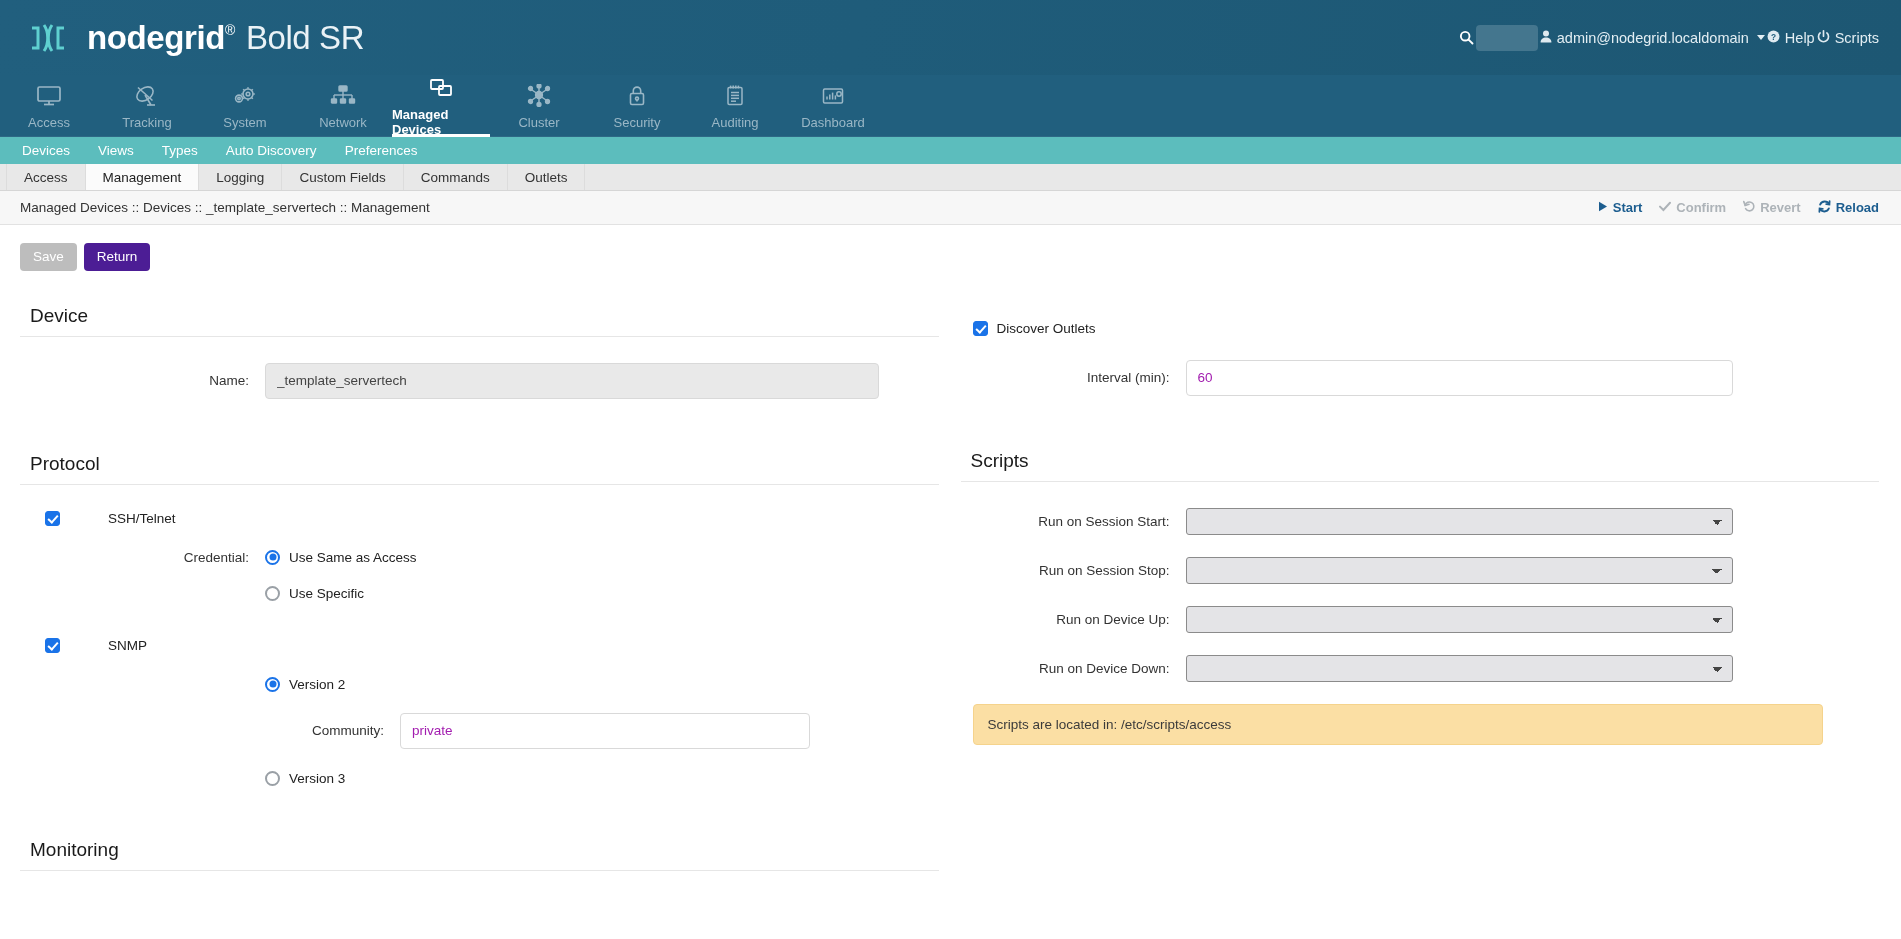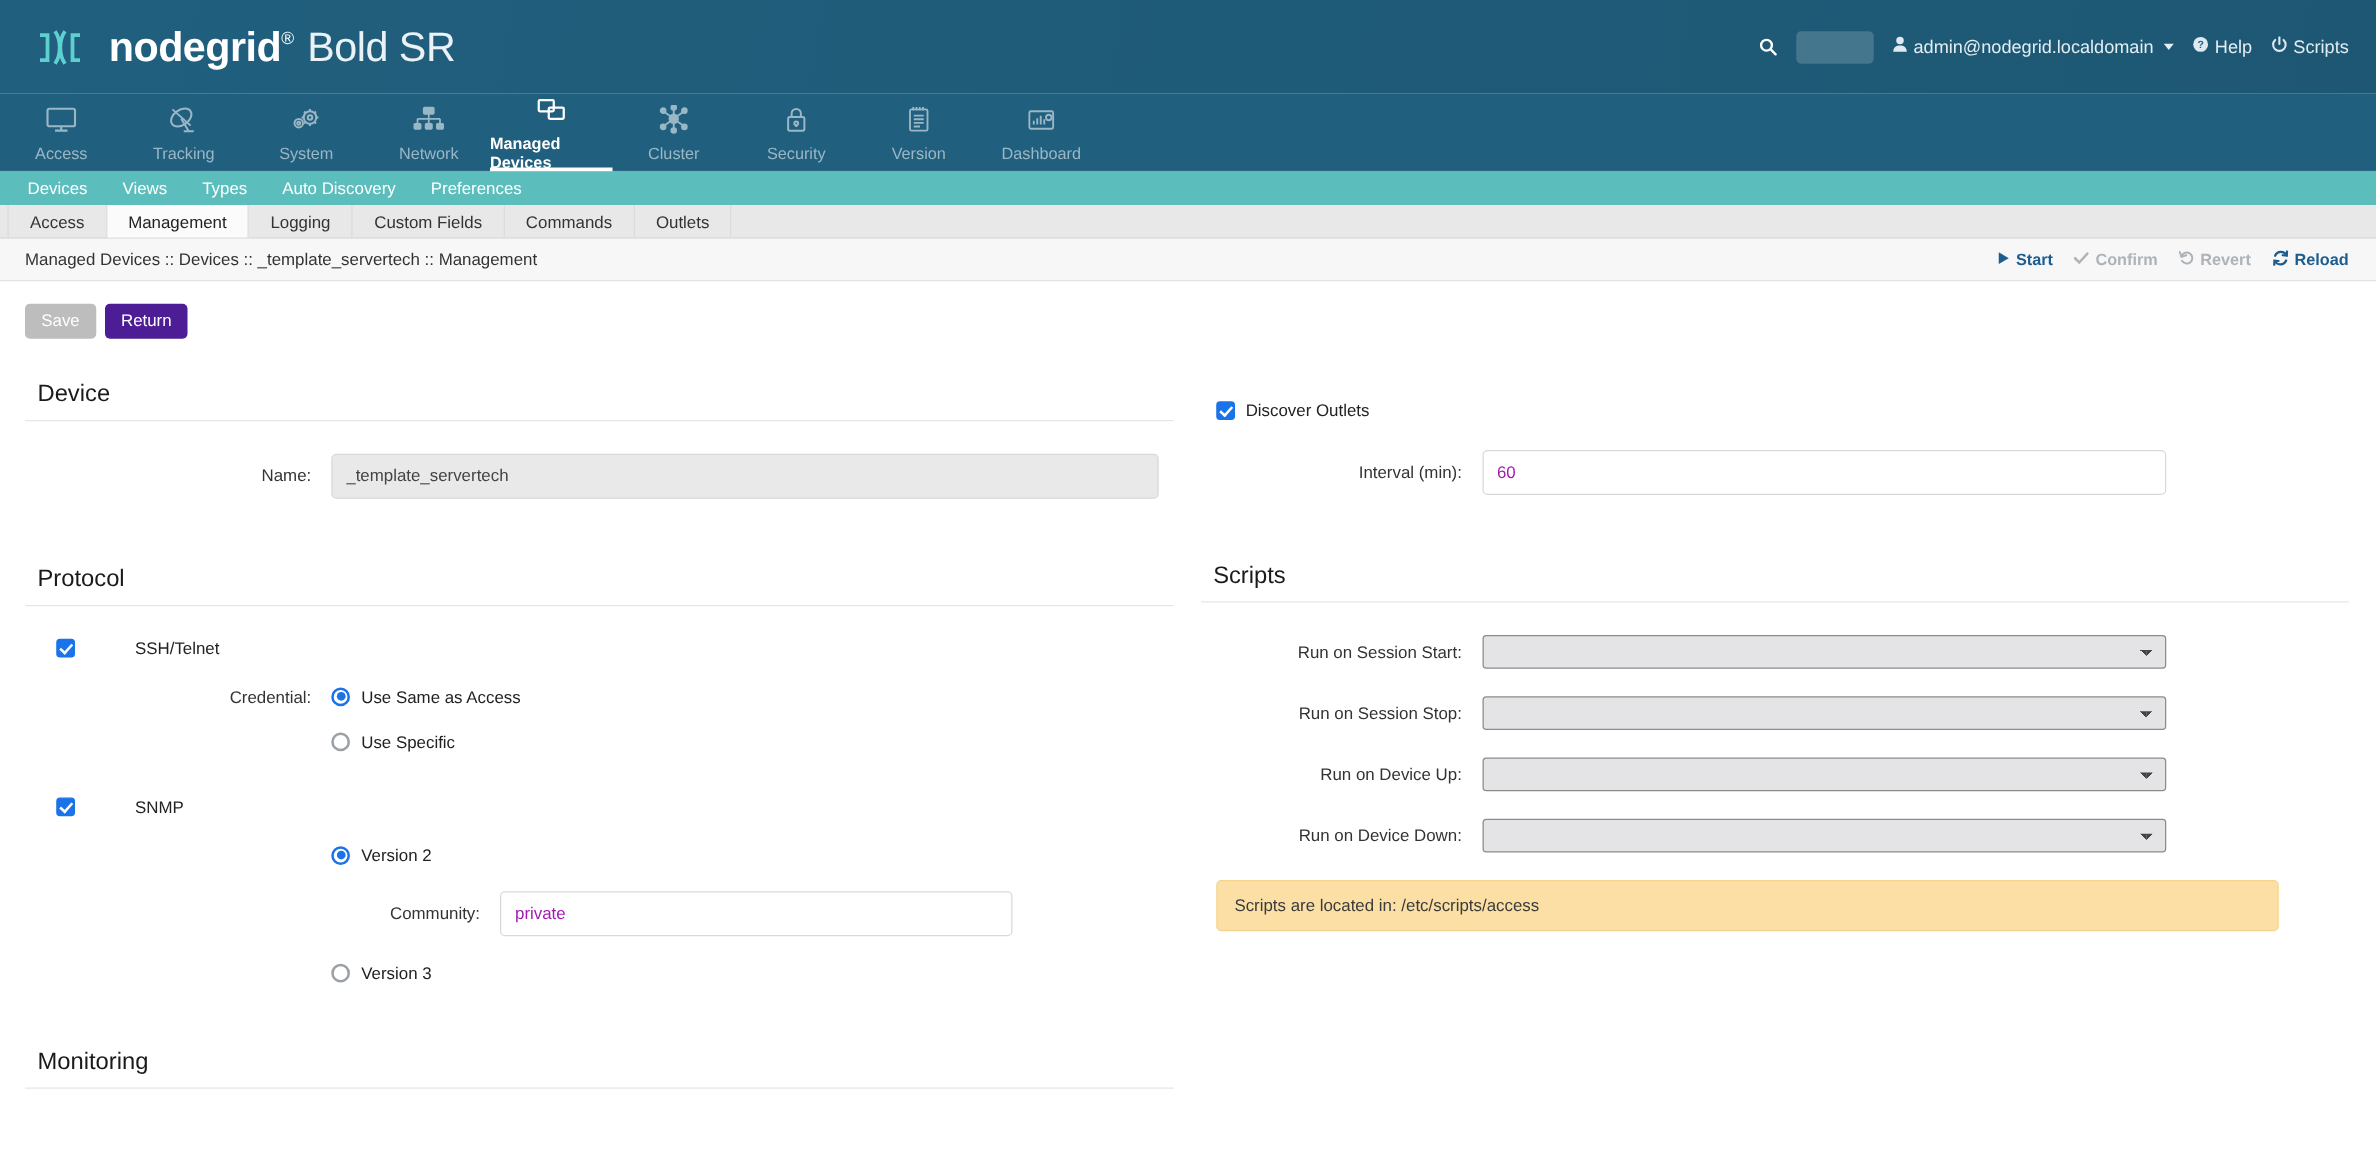--- a/index.html
+++ b/index.html
@@ -26,21 +26,21 @@
   .logo-mark { width: 52px; height: 52px; display: block; }
   .logo-text {
     font-size: 33px; color: #ffffff; letter-spacing: -0.4px;
     display: flex; align-items: flex-start; font-weight: 400;
   }
   .logo-text .brand { font-weight: 700; }
   .logo-text .reg { font-size: 14px; line-height: 1; margin-top: 4px; }
   .logo-text .model { font-weight: 300; margin-left: 11px; color: #eaf2f6; }
 
   .header-right {
-    margin-left: auto; display: flex; gap: 15px;
+    margin-left: auto; display: flex; gap: 2px;
     color: #dfeaf0; font-size: 14.5px;
   }
   .hdr-search-icon { cursor: pointer; display: flex; align-items: center; }
   .hdr-search-box {
     width: 62px; height: 26px; border-radius: 4px;
     background: #44768e; border: none; outline: none;
     color: #fff; font-size: 13px; padding: 0 7px;
     font-family: "Liberation Sans", sans-serif;
   }
   .hdr-item {
@@ -155,21 +155,21 @@
   .lbl-w-comm   { width: 380px; }
   .lbl-w-right  { width: 225px; }
 
   .input-box {
     height: 36px; border: 1px solid #d9d9d9; border-radius: 4px;
     background: #ffffff; font-size: 13.5px; color: #a21caf;
     padding: 0 11px; outline: none;
     font-family: "Liberation Sans", sans-serif;
   }
   .input-box[readonly], .input-box.readonly { background: #e9e9e9; color: #444; }
-  .w-name { width: 662px; }
+  .w-name { width: 614px; }
   .w-comm { width: 410px; }
   .w-right { width: 547px; }
 
   .sel-box {
     width: 547px; height: 27px;
     border: 1px solid #8b8b8b; border-radius: 3px;
     background: #e4e4e7; font-size: 13px; color: #333;
     padding: 0 7px; outline: none;
     font-family: "Liberation Sans", sans-serif;
     appearance: none; -webkit-appearance: none;
@@ -385,21 +385,21 @@
         <line x1="8.6" y1="1.6" x2="8.6" y2="4.4"></line>
           <line x1="11.2" y1="1.6" x2="11.2" y2="4.4"></line>
         <line x1="13.8" y1="1.6" x2="13.8" y2="4.4"></line>
           <line x1="16.4" y1="1.6" x2="16.4" y2="4.4"></line>
         <line x1="9" y1="8.5" x2="17" y2="8.5"></line>
           <line x1="9" y1="11.4" x2="17" y2="11.4"></line>
         <line x1="9" y1="14.3" x2="17" y2="14.3"></line>
           <line x1="9" y1="17.2" x2="14" y2="17.2"></line>
       </svg>
     </span>
-    <span>Version</span>
+    <span>Auditing</span>
   </div>
 
   <div class="navitem">
     <span class="nav-ico">
       <svg width="26" height="24" viewBox="0 0 26 24" fill="none" stroke="#9ab7c6" stroke-width="1.5">
         <rect x="3.5" y="5" width="19" height="14" rx="1.2"></rect>
         <line x1="7" y1="15.5" x2="7" y2="12.5"></line>
           <line x1="9.8" y1="15.5" x2="9.8" y2="10.5"></line>
         <line x1="12.6" y1="15.5" x2="12.6" y2="8.6"></line>
           <line x1="15.4" y1="15.5" x2="15.4" y2="11.4"></line>

